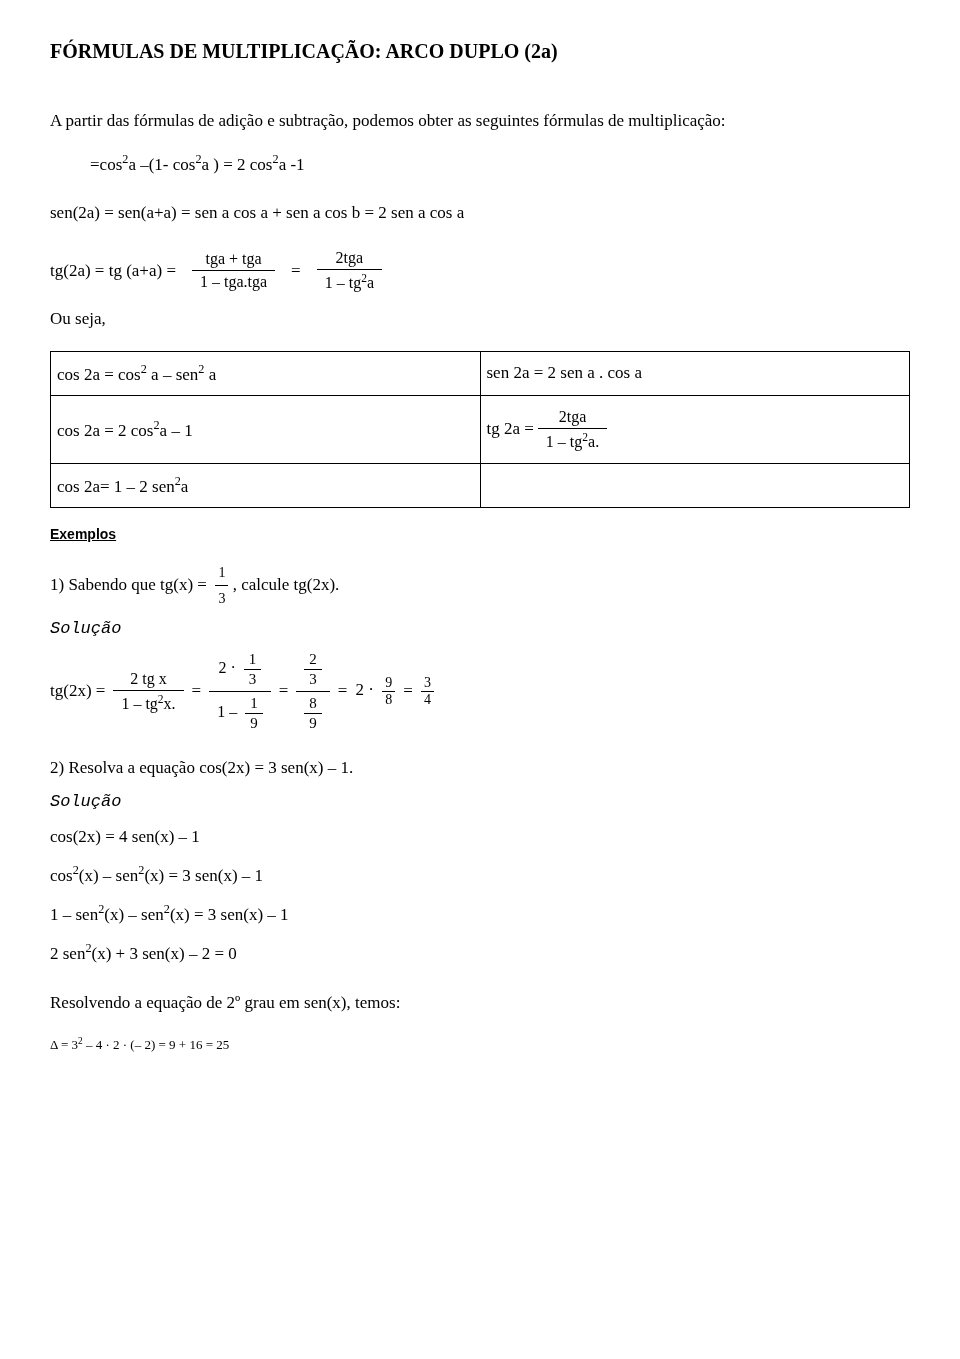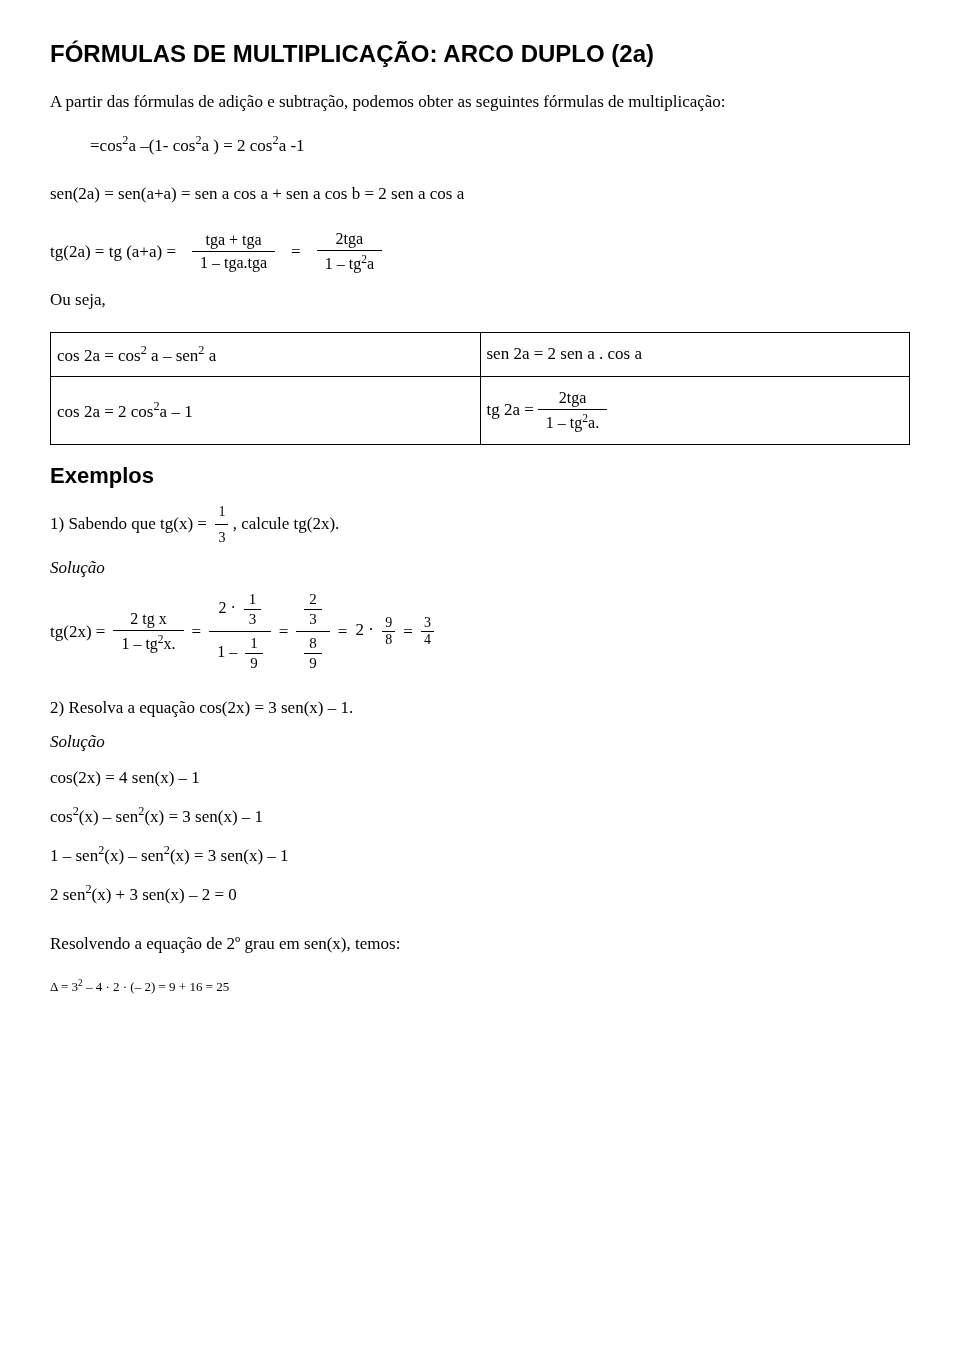--- a/index.html
+++ b/index.html
@@ -6,24 +6,24 @@
     body {
       background: #fff;
       color: #000;
       font-family: "Times New Roman", Times, serif;
       font-size: 17px;
       padding: 40px 50px;
       width: 960px;
       min-height: 1359px;
     }
     h1 {
-      font-size: 24px;
+      font-size: 20px;
       font-weight: bold;
-      margin-bottom: 20px;
-      font-family: Liberation Sans, sans-serif;
+      margin-bottom: 44px;
+      font-family: Liberation Serif, serif;
     }
     p {
       margin-bottom: 14px;
       line-height: 1.6;
     }
     .section {
       margin-bottom: 18px;
     }
     .formula-line {
       margin-bottom: 8px;
@@ -53,27 +53,29 @@
     }
     .tg-formula {
       display: flex;
       align-items: center;
       margin: 10px 0 10px 0;
       font-size: 17px;
       gap: 16px;
     }
     .exemplos-title {
       font-weight: bold;
-      font-size: 22px;
-      margin: 18px 0 10px 0;
+      font-size: 14px;
+      margin: 18px 0 18px 0;
       font-family: Arial, sans-serif;
+      text-decoration: underline;
     }
     .solucao-title {
       font-style: italic;
       margin: 8px 0 10px 0;
+      font-family: Liberation Mono, monospace;
     }
     .math-block {
       display: flex;
       align-items: center;
       gap: 8px;
       margin: 10px 0 10px 0;
     }
     .big-frac {
       display: inline-flex;
       flex-direction: column;
@@ -190,20 +192,26 @@
     <td>
       <div class="tg2a-cell">
         <span>tg 2a =</span>
         <span class="big-frac">
           <span class="bfnum">2tga</span>
           <span class="bfden">1 – tg<sup>2</sup>a.</span>
         </span>
       </div>
     </td>
   </tr>
+  <tr>
+    <td>
+      cos 2a= 1 – 2 sen<sup>2</sup>a
+    </td>
+    <td></td>
+  </tr>
 </tbody>
   </table>
 
 <div class="exemplos-title">Exemplos</div>
 
 <div class="formula-line">
   1) Sabendo que tg(x) =&nbsp;
   <span class="small-frac">
     <span class="sfnum">1</span>
     <span class="sfden">3</span>

